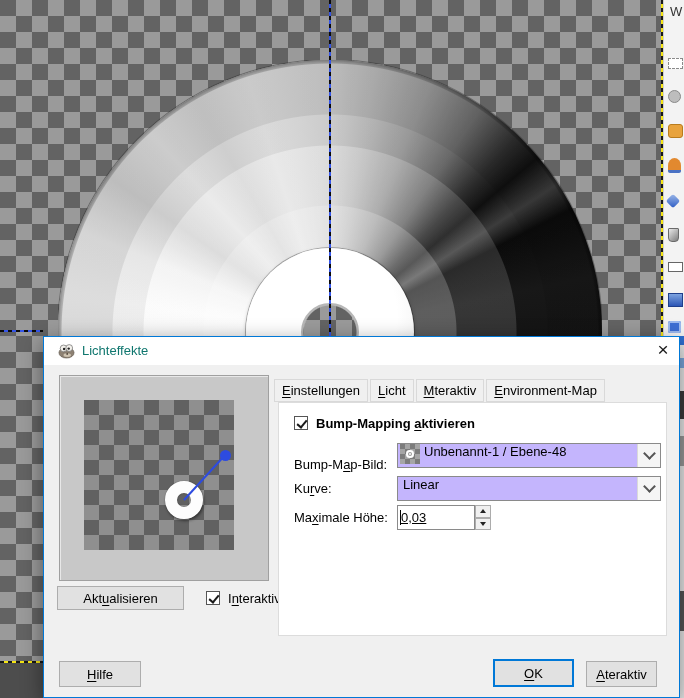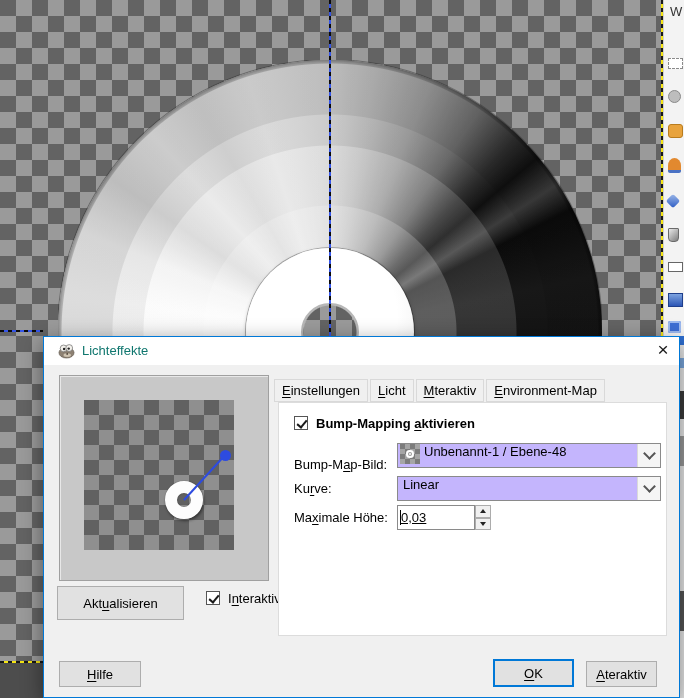--- a/index.html
+++ b/index.html
@@ -81,21 +81,21 @@
     background-size:30px 30px;}
   .pdisc{position:absolute;left:81px;top:81px;width:14px;height:14px;border:12px solid #fdfdfd;
     border-radius:50%;box-shadow:1px 2px 3px rgba(0,0,0,.45),inset 0 0 2px rgba(0,0,0,.35),0 0 1px rgba(0,0,0,.4);
     background:transparent;}
   .plight-line{position:absolute;left:100px;top:99px;width:61px;height:2px;background:#2d4be0;
     transform:rotate(-47.6deg);transform-origin:0 50%;}
   .plight-dot{position:absolute;left:136px;top:50px;width:11px;height:11px;border-radius:50%;background:#2d4be0;}
 
   .btn{background:#e1e1e1;border:1px solid #adadad;box-sizing:border-box;text-align:center;
     font-size:13px;display:flex;align-items:center;justify-content:center;}
-  .updatebtn{position:absolute;left:13px;top:249px;width:127px;height:34px;}
+  .updatebtn{position:absolute;left:13px;top:249px;width:127px;height:24px;}
   .cb{position:absolute;width:14px;height:14px;background:#fff;border:1px solid #555;box-sizing:border-box;}
   .cb .check{position:absolute;left:4px;top:1px;width:4px;height:8px;border-right:2px solid #1a1a1a;
     border-bottom:2px solid #1a1a1a;transform:rotate(40deg);}
   .cb-interaktiv{left:162px;top:254px;}
   .lbl-interaktiv{position:absolute;left:184px;top:254px;}
 
   .tabs{position:absolute;left:230px;top:38px;display:flex;align-items:flex-end;gap:2px;height:27px;}
   .tab{height:23px;line-height:22px;padding:0 7px;background:#f0f0f0;border:1px solid #d9d9d9;
     box-sizing:border-box;font-size:13px;white-space:nowrap;}
   .tab.active{height:28px;line-height:26px;background:#fff;border-bottom:1px solid #fff;

